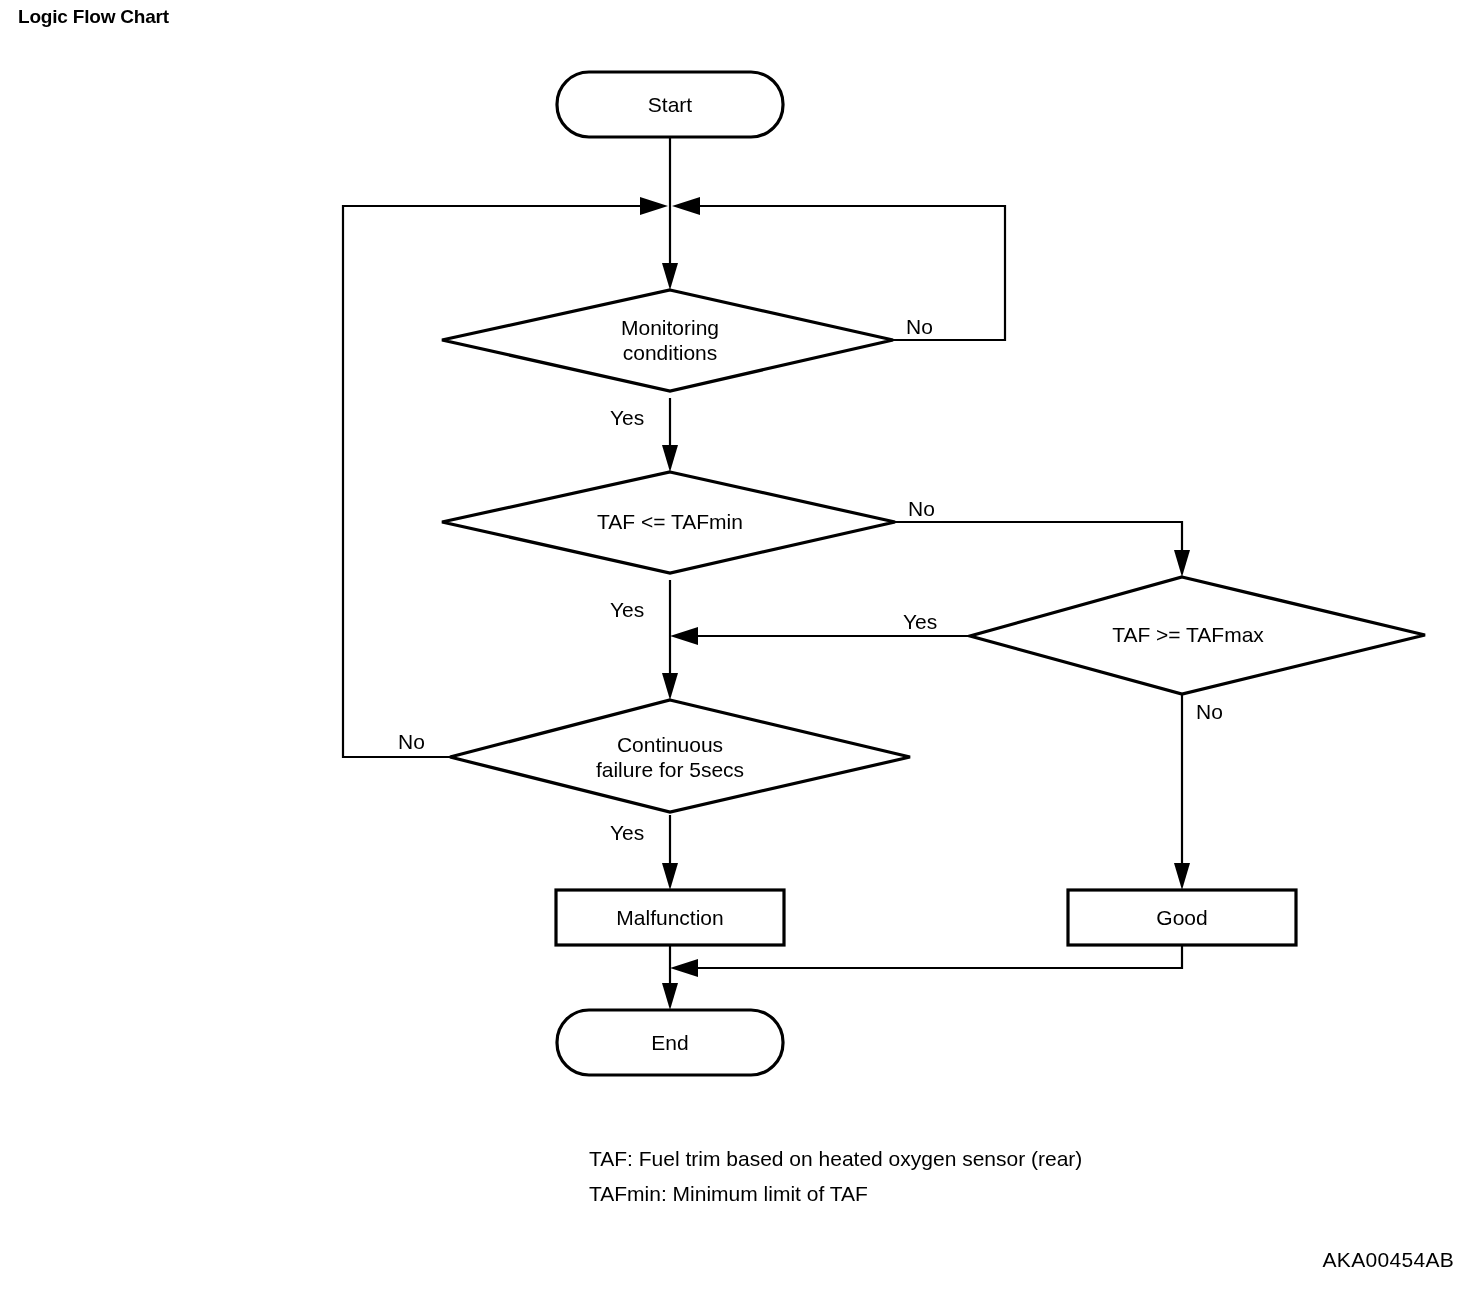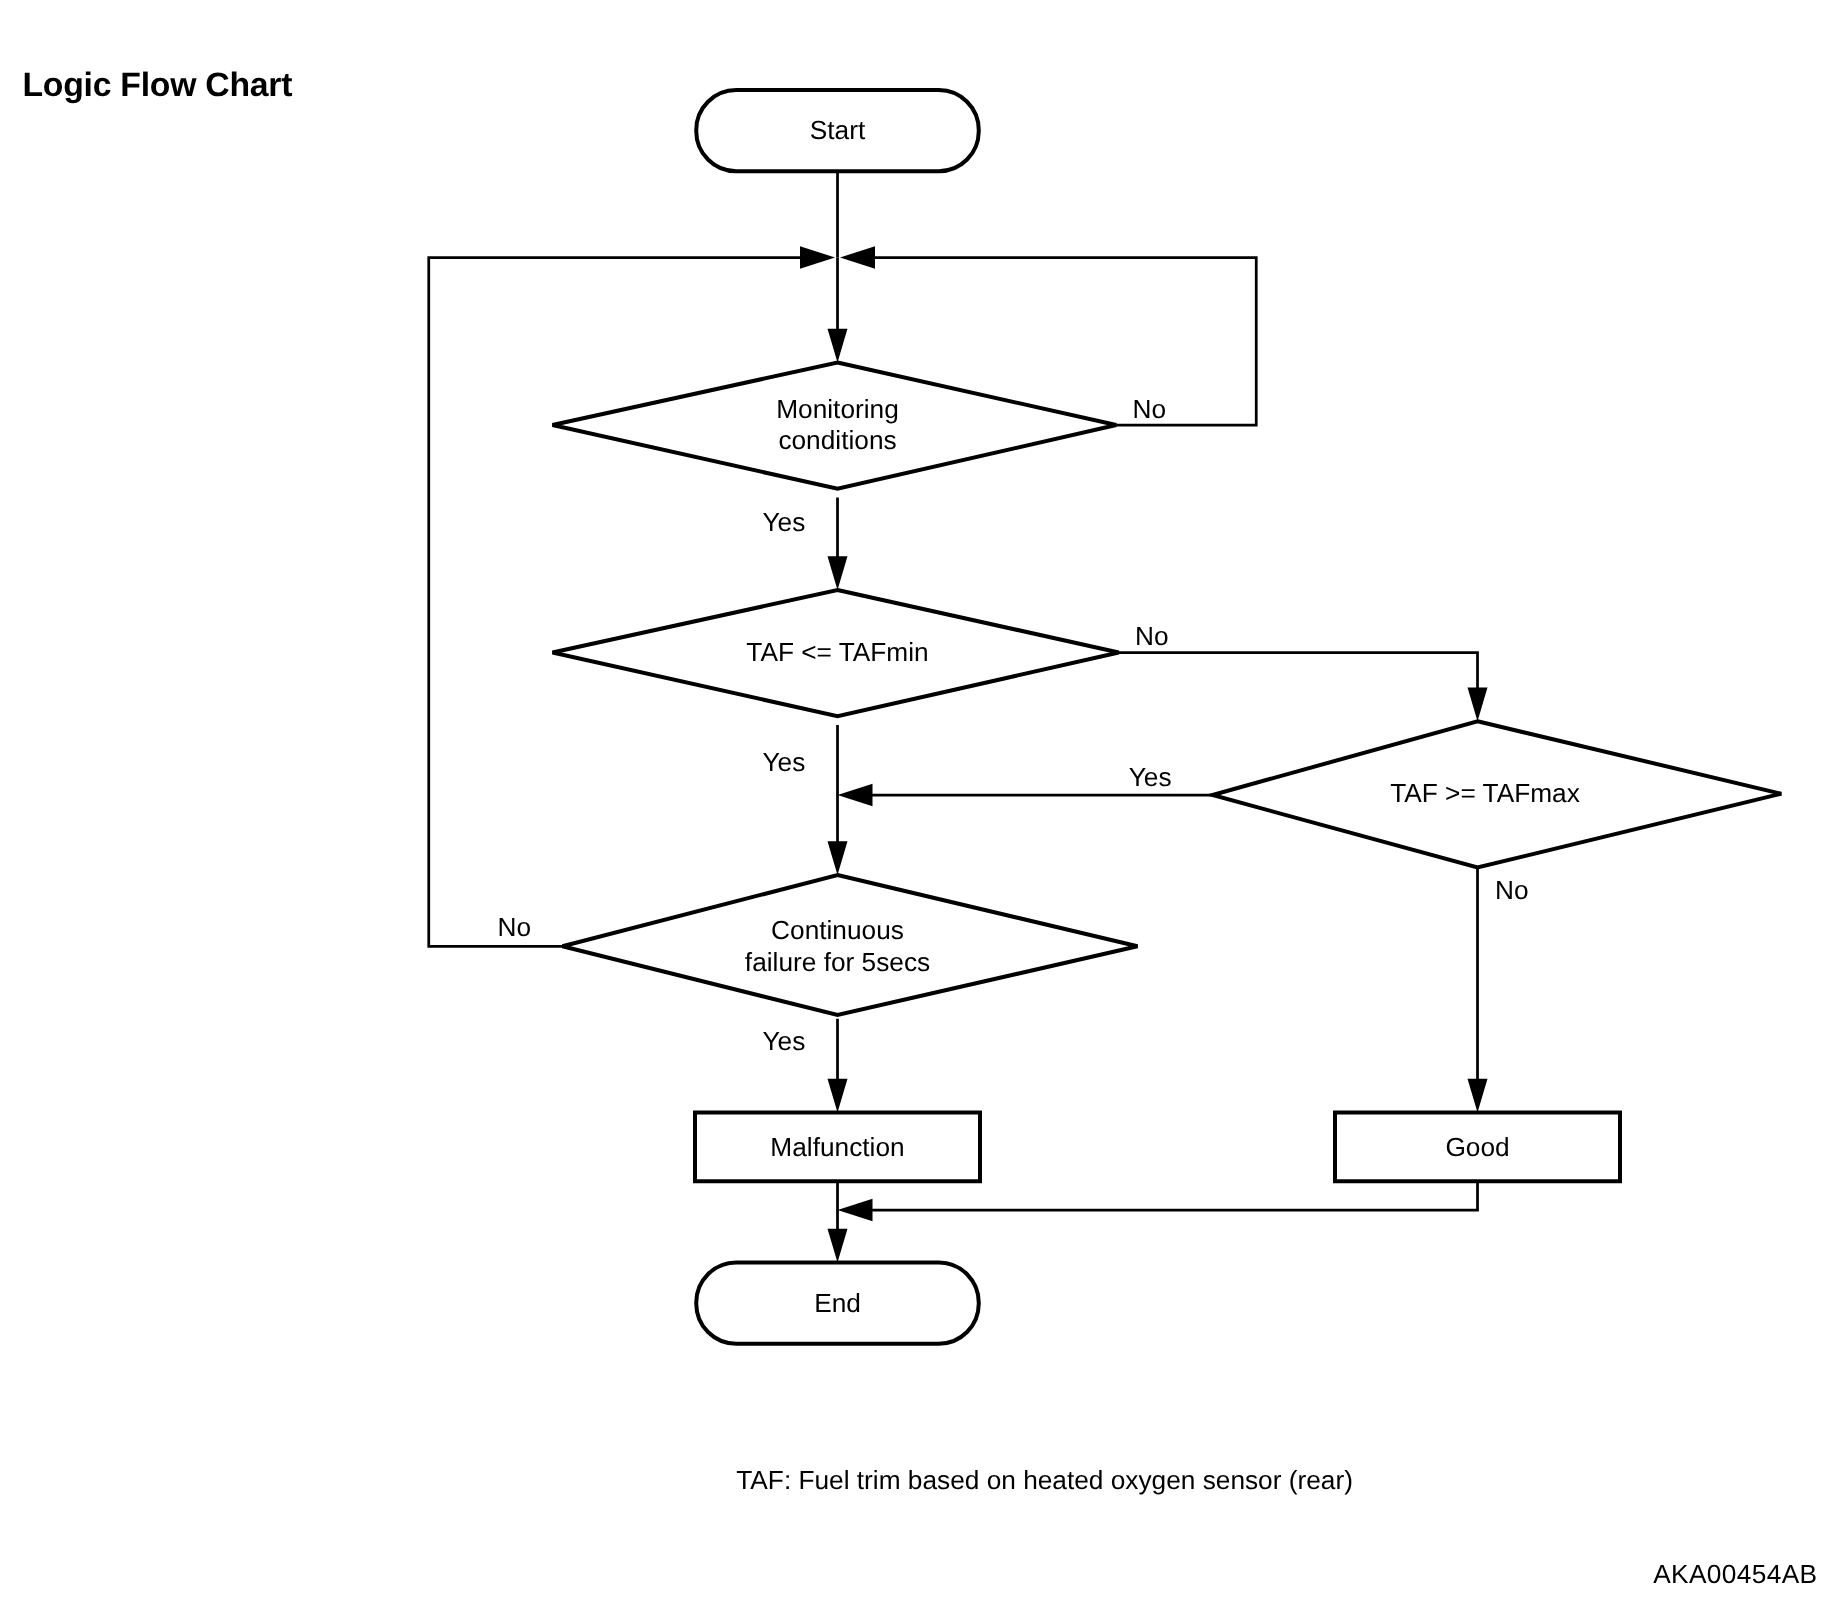--- a/index.html
+++ b/index.html
@@ -12,25 +12,24 @@
     height: 1292px;
     font-family: "Liberation Sans", sans-serif;
     color: #000000;
     position: relative;
     overflow: hidden;
   }
   #page-title {
     position: absolute;
     left: 18px;
     top: 6px;
-    font-size: 27px;
+    font-size: 19px;
     font-weight: bold;
     letter-spacing: -0.2px;
     white-space: nowrap;
-    margin-top: 47px;
   }
   #chart-area {
     position: absolute;
     left: 0;
     top: 0;
     width: 1260px;
     height: 1292px;
     border-radius: 11px;
   }
   svg#flow-svg {
@@ -70,21 +69,20 @@
   }
   #legend {
     position: absolute;
     left: 589px;
     top: 1148px;
     font-size: 21px;
     line-height: 1.0;
   }
   #legend .legend-line {
     white-space: nowrap;
-    margin-top: 26px;
   }
   #legend .legend-line.first {
     margin-bottom: 14px;
   }
   #legend .legend-line.mid {
     margin-bottom: 5px;
   }
   #doc-code {
     position: absolute;
     right: 18px;
@@ -190,15 +188,16 @@
     <text class="edge-label" x="1196" y="719">No</text>
 
     <text class="edge-label" x="398" y="749">No</text>
     <text class="edge-label" x="610" y="840">Yes</text>
 
   </svg>
 </div>
 
 <div id="legend">
   <div class="legend-line first">TAF: Fuel trim based on heated oxygen sensor (rear)</div>
+  <div class="legend-line mid">TAFmin: Minimum limit of TAF</div>
 </div>
 
 <div id="doc-code">AKA00454AB</div>
 
 </body></html>

